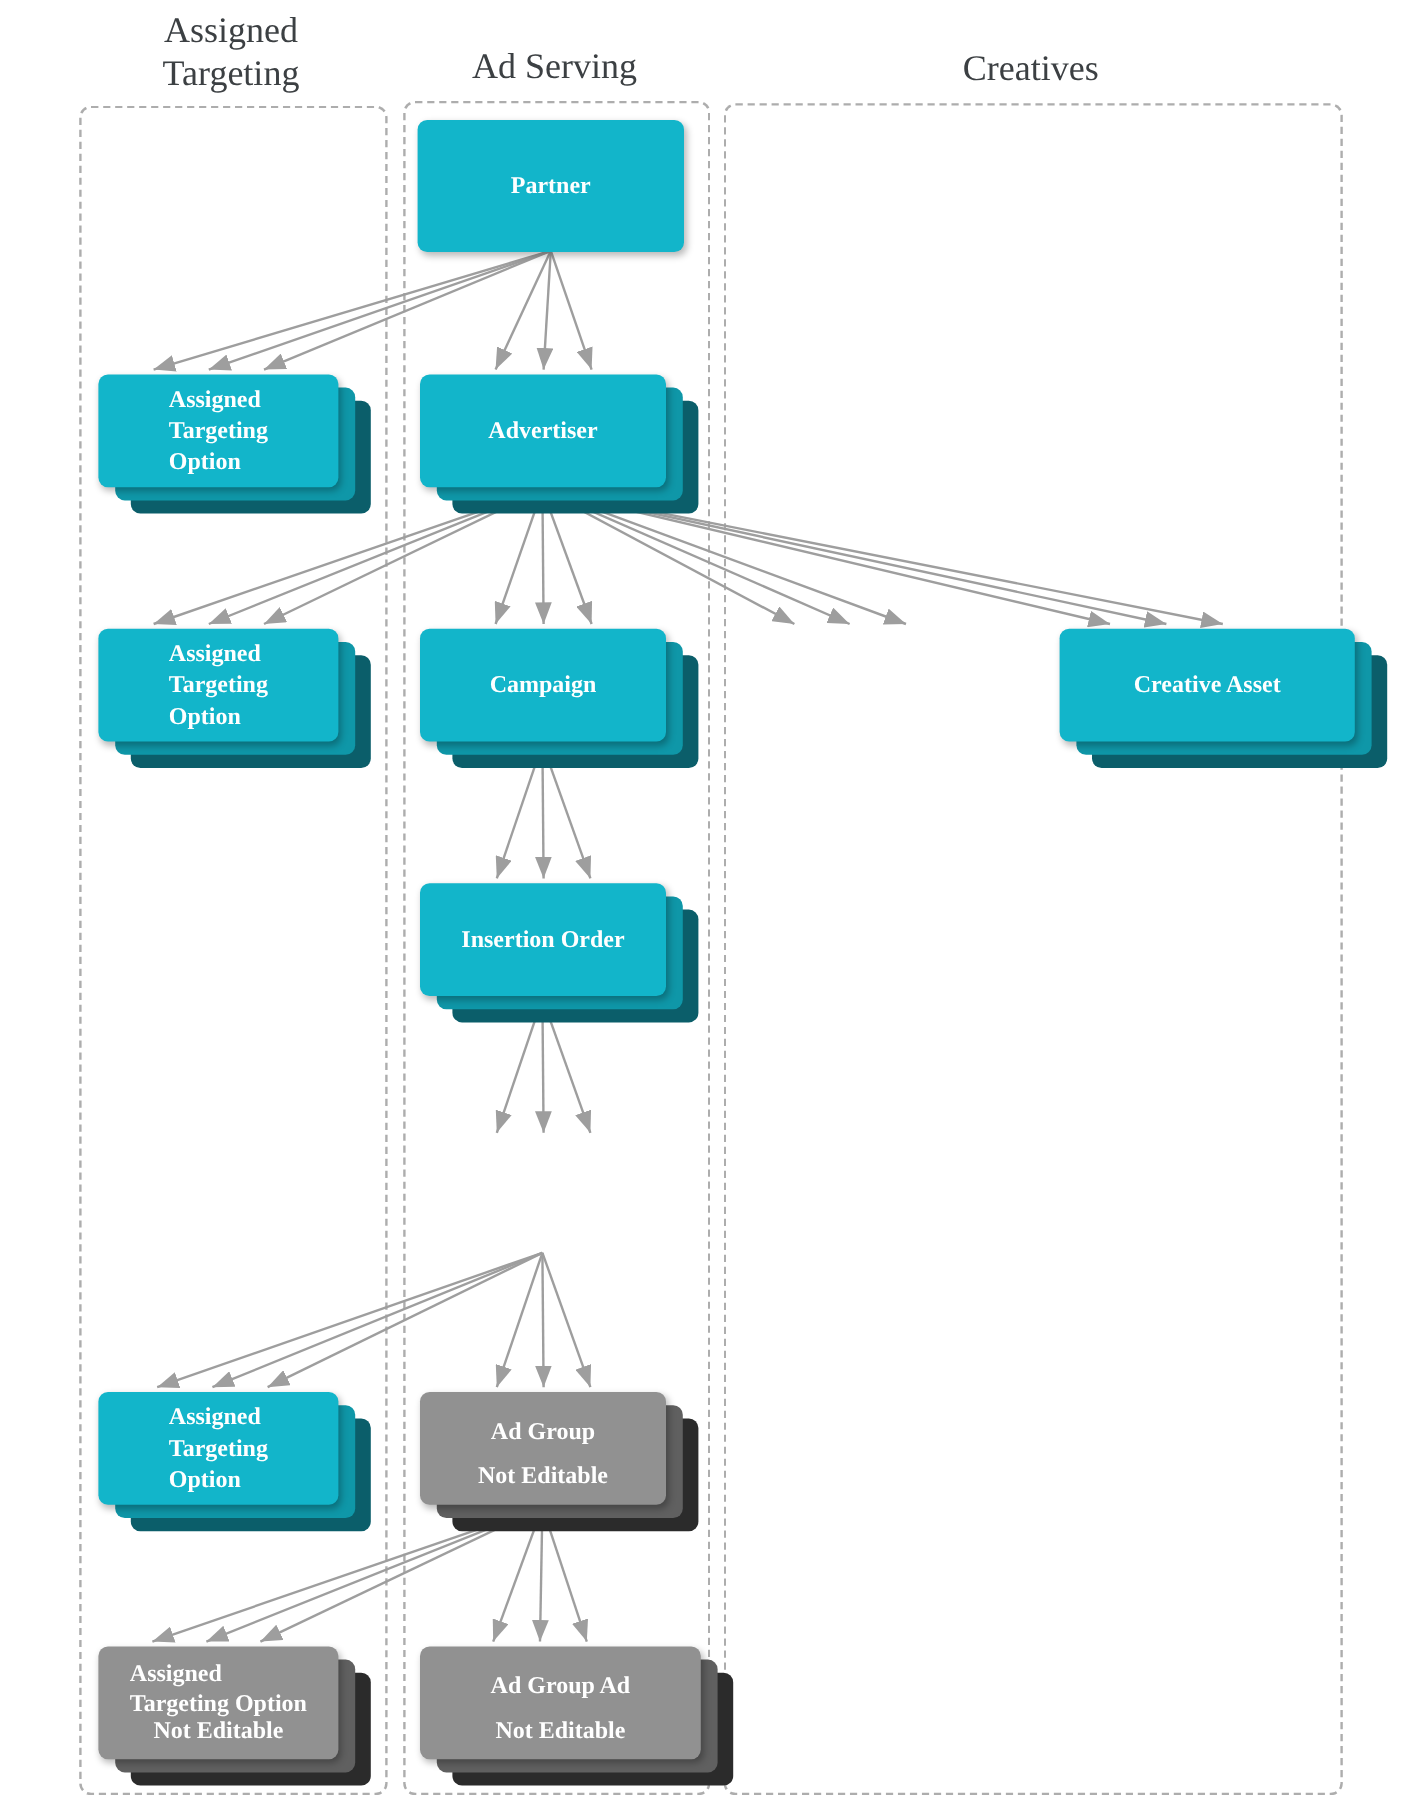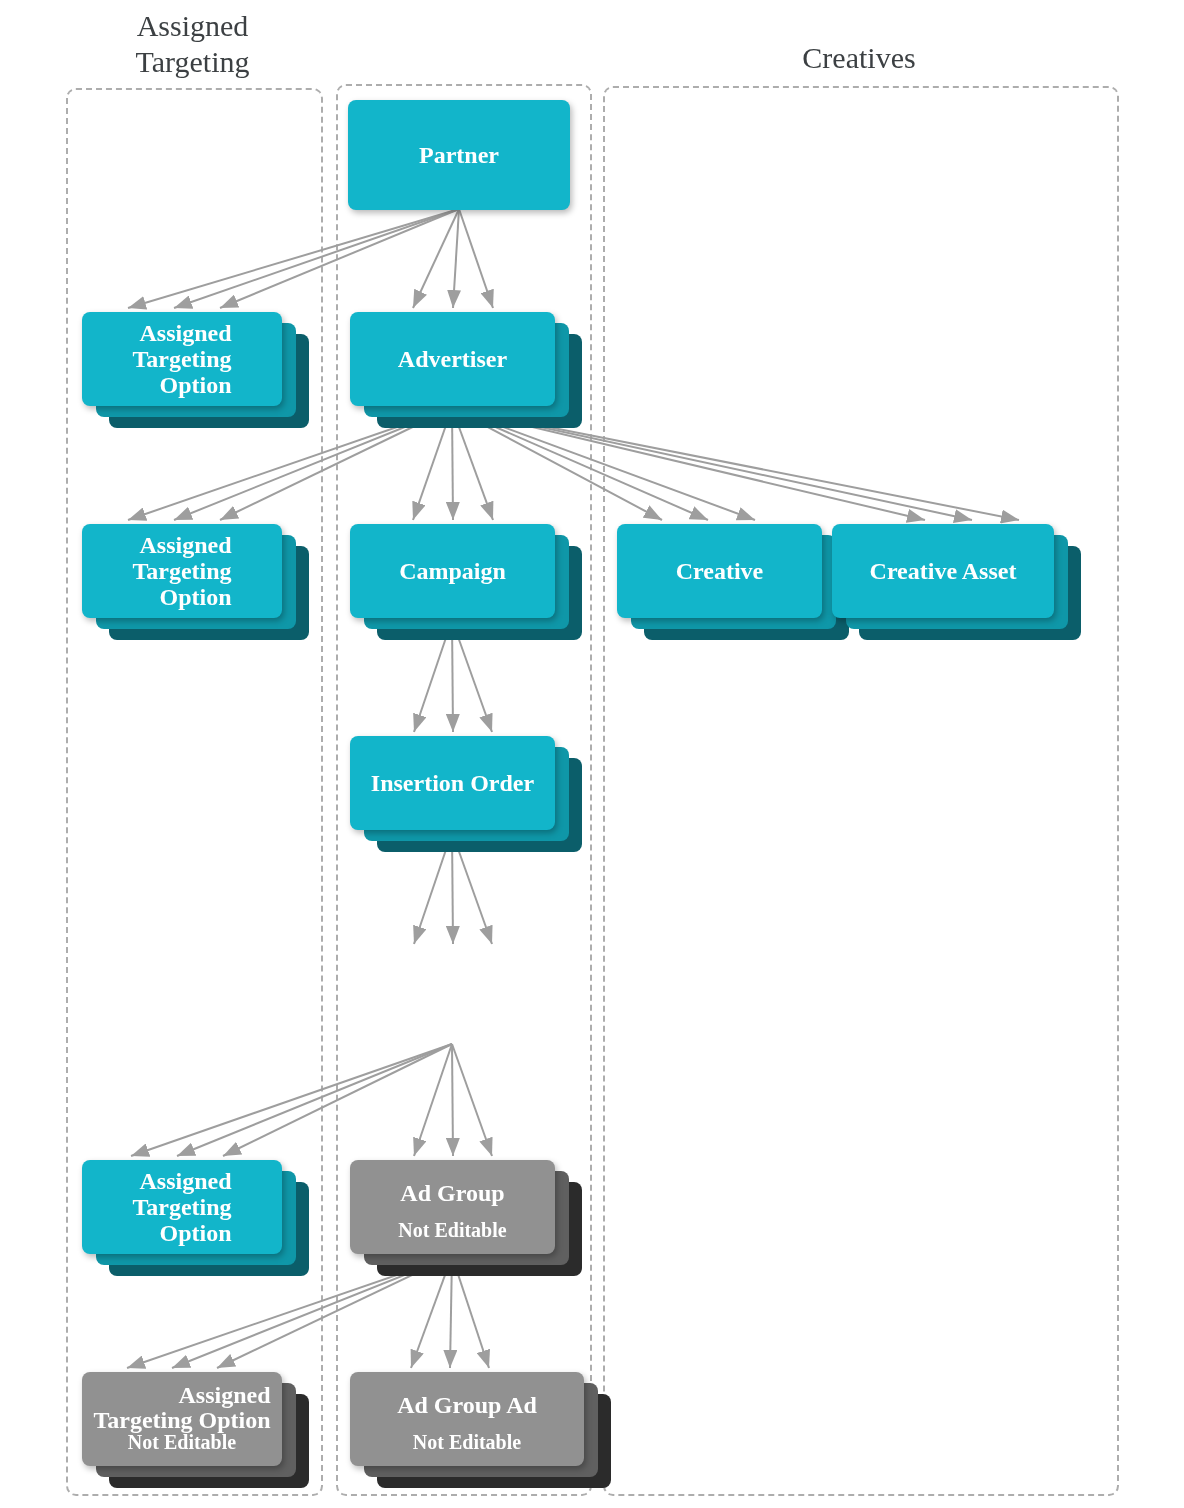--- a/index.html
+++ b/index.html
@@ -32,40 +32,43 @@
     display:flex;flex-direction:column;align-items:center;justify-content:center;
     box-shadow:2px 3px 6px rgba(0,0,0,.28);
   }
   .teal .face{background:var(--teal-front);}
   .teal .l2{background:var(--teal-mid);}
   .teal .l3{background:var(--teal-back);}
   .gray .face{background:var(--gray-front);}
   .gray .l2{background:var(--gray-mid);}
   .gray .l3{background:var(--gray-back);}
   .node .label{
-    color:#ffffff;font-size:24px;font-weight:bold;line-height:27px;text-align:right;
+    color:#ffffff;font-size:20px;font-weight:bold;line-height:27px;text-align:left;
   }
   .node.has-sub .label{margin-bottom:28px;}
   .node .sub{
     position:absolute;bottom:12px;left:0;width:100%;text-align:center;
     color:#ffffff;font-size:20px;font-weight:bold;
   }
 </style>
 </head>
 <body>
 
 <div class="canvas">
 
   <div class="col" style="left:66px;top:88px;width:253px;height:1404px"></div>
   <div class="col" style="left:336px;top:84px;width:252px;height:1408px"></div>
   <div class="col" style="left:603px;top:86px;width:512px;height:1406px"></div>
 
   <div class="col-title" style="left:66px;top:8px;width:253px">
     <div>Assigned</div>
     <div>Targeting</div>
+  </div>
+  <div class="col-title" style="left:336px;top:38px;width:252px">
+    <div>Ad Serving</div>
   </div>
   <div class="col-title" style="left:603px;top:40px;width:512px">
     <div>Creatives</div>
   </div>
 
   <svg class="arrows" width="1184" height="1508">
     <defs>
       <marker id="ah" markerUnits="userSpaceOnUse" markerWidth="18" markerHeight="14" refX="18" refY="7" orient="auto">
         <path class="head" d="M0,0 L18,7 L0,14 Z"></path>
       </marker>
@@ -165,31 +168,22 @@
   <div class="node teal" style="left:350px;top:524px;width:205px;height:94px">
     <div class="layer l3"></div>
     <div class="layer l2"></div>
     <div class="face">
       <div class="label">
         <div>Campaign</div>
       </div>
     </div>
   </div>
 
-  <div class="node teal" style="left:617px;top:524px;width:205px;height:94px">
-    <div class="layer l3"></div>
-    <div class="layer l2"></div>
-    <div class="face">
-      <div class="label">
-        <div>Creative</div>
-      </div>
-    </div>
-  </div>
-
-  <div class="node teal" style="left:832px;top:524px;width:222px;height:94px">
+
+  <div class="node teal" style="left:883px;top:524px;width:246px;height:94px">
     <div class="layer l3"></div>
     <div class="layer l2"></div>
     <div class="face">
       <div class="label">
         <div>Creative Asset</div>
       </div>
     </div>
   </div>
 
   <div class="node teal" style="left:350px;top:736px;width:205px;height:94px">

